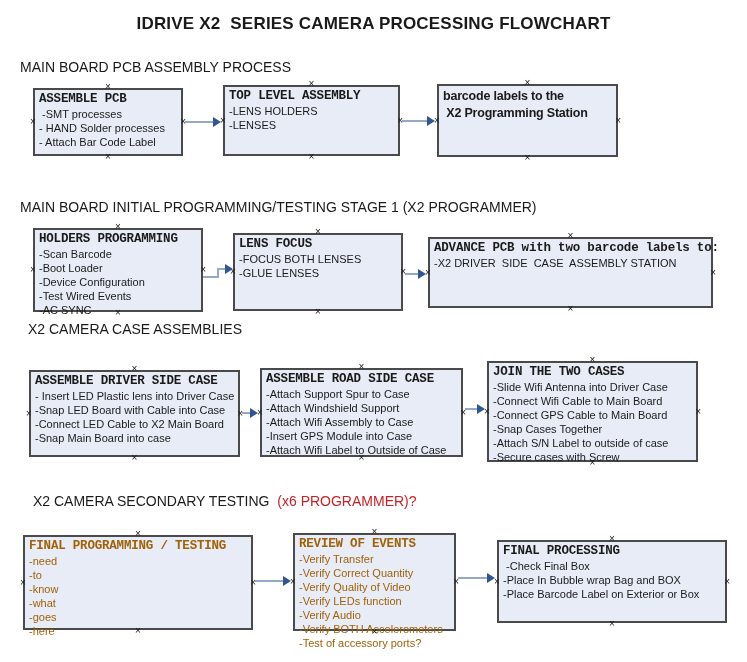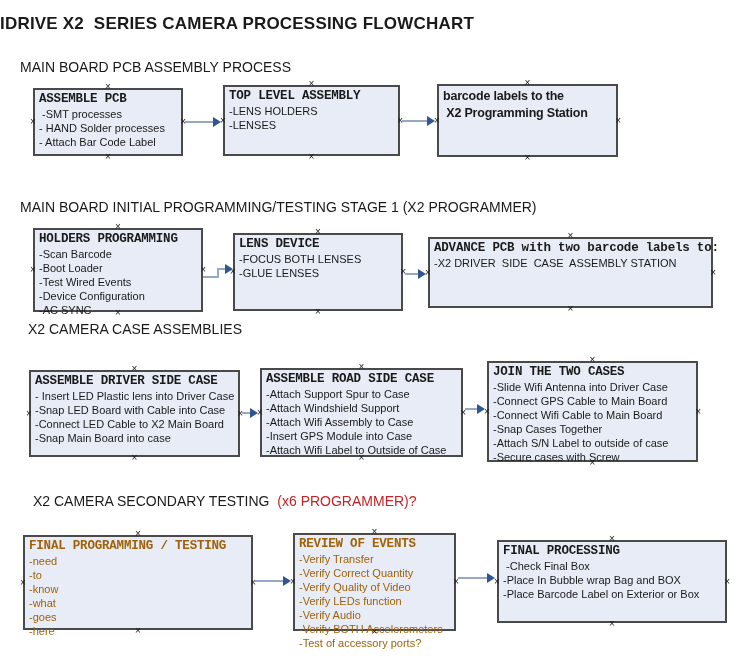--- a/index.html
+++ b/index.html
@@ -1,18 +1,18 @@
 <!DOCTYPE html>
 <html><head>
 <meta charset="utf-8">
 <style>
   html,body{margin:0;padding:0;background:#ffffff;}
   .canvas{position:relative;width:747px;height:662px;background:#ffffff;
           font-family:"Liberation Sans",sans-serif;color:#1a1a1a;overflow:hidden;}
-  .title{position:absolute;top:14px;left:0;width:747px;
+  .title{position:absolute;top:14px;left:0;width:747px;text-align:center;
          font-weight:bold;font-size:17px;letter-spacing:.2px;white-space:pre;}
   .section-heading{position:absolute;font-weight:normal;font-size:14px;white-space:pre;}
   .section-heading .hl{color:#cb2026;}
   .box{position:absolute;background:#e7ecf6;border:2px solid #4a4a4a;
        padding:2px 4px 0 4px;box-sizing:border-box;}
   .box-title{font-weight:bold;font-size:12.5px;line-height:15px;letter-spacing:-.2px;white-space:pre;font-family:Liberation Mono, monospace;}
   .box-title:empty{display:none;}
   .box-line{font-size:11px;line-height:14px;white-space:pre;}
   .bold-lines .box-line{font-weight:bold;font-size:12.5px;line-height:17px;letter-spacing:-.2px;}
   .red .box-title,.red .box-line{color:#a16207;}
@@ -79,31 +79,31 @@
       <span class="handle h-bottom">×</span>
       <span class="handle h-left">×</span>
       <span class="handle h-right">×</span>
     </div>
 
   <div class="box" style="left:33px;top:228px;width:170px;height:84px">
     <div class="box-title">HOLDERS PROGRAMMING</div>
     <div class="box-body">
         <div class="box-line">-Scan Barcode</div>
         <div class="box-line">-Boot Loader</div>
+        <div class="box-line">-Device Configuration</div>
         <div class="box-line">-Test Wired Events</div>
-        <div class="box-line">-Device Configuration</div>
         <div class="box-line">-AC SYNC</div>
       </div>
   <span class="handle h-top">×</span>
       <span class="handle h-bottom">×</span>
       <span class="handle h-left">×</span>
       <span class="handle h-right">×</span>
     </div>
   <div class="box" style="left:233px;top:233px;width:170px;height:78px">
-    <div class="box-title">LENS DEVICE</div>
+    <div class="box-title">LENS FOCUS</div>
     <div class="box-body">
         <div class="box-line">-FOCUS BOTH LENSES</div>
         <div class="box-line">-GLUE LENSES</div>
       </div>
   <span class="handle h-top">×</span>
       <span class="handle h-bottom">×</span>
       <span class="handle h-left">×</span>
       <span class="handle h-right">×</span>
     </div>
   <div class="box" style="left:428px;top:237px;width:285px;height:71px">
@@ -141,22 +141,22 @@
       </div>
   <span class="handle h-top">×</span>
       <span class="handle h-bottom">×</span>
       <span class="handle h-left">×</span>
       <span class="handle h-right">×</span>
     </div>
   <div class="box" style="left:487px;top:361px;width:211px;height:101px">
     <div class="box-title">JOIN THE TWO CASES</div>
     <div class="box-body">
         <div class="box-line">-Slide Wifi Antenna into Driver Case</div>
+        <div class="box-line">-Connect Wifi Cable to Main Board</div>
         <div class="box-line">-Connect GPS Cable to Main Board</div>
-        <div class="box-line">-Connect Wifi Cable to Main Board</div>
         <div class="box-line">-Snap Cases Together</div>
         <div class="box-line">-Attach S/N Label to outside of case</div>
         <div class="box-line">-Secure cases with Screw</div>
       </div>
   <span class="handle h-top">×</span>
       <span class="handle h-bottom">×</span>
       <span class="handle h-left">×</span>
       <span class="handle h-right">×</span>
     </div>
 

